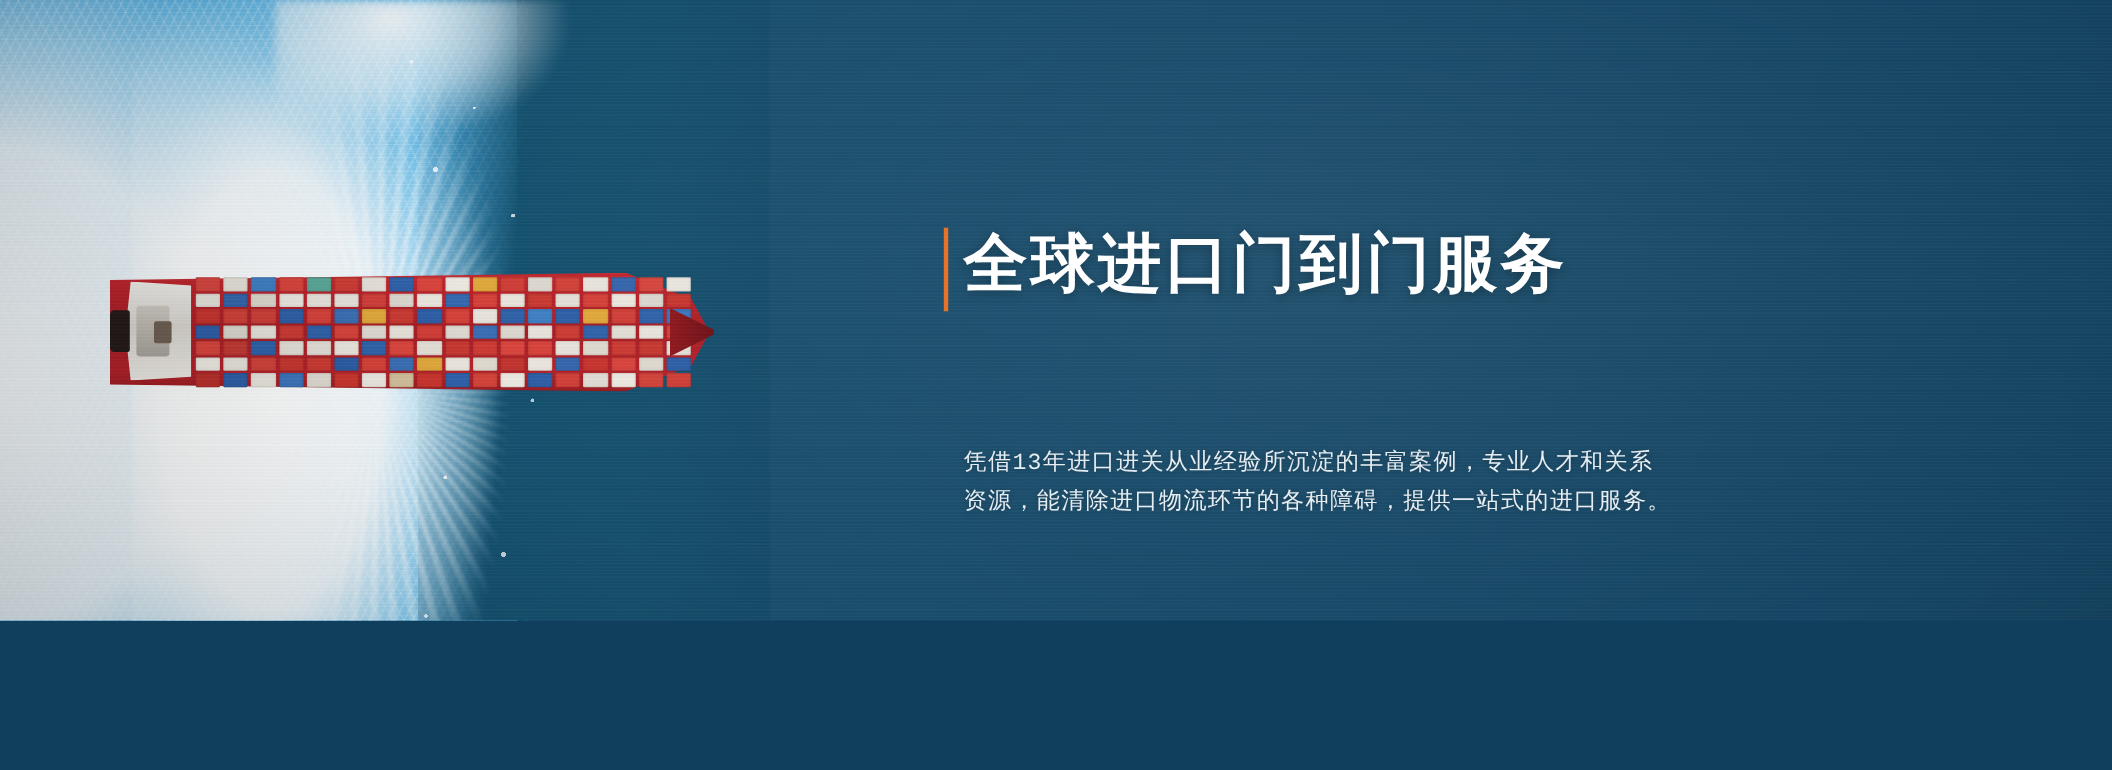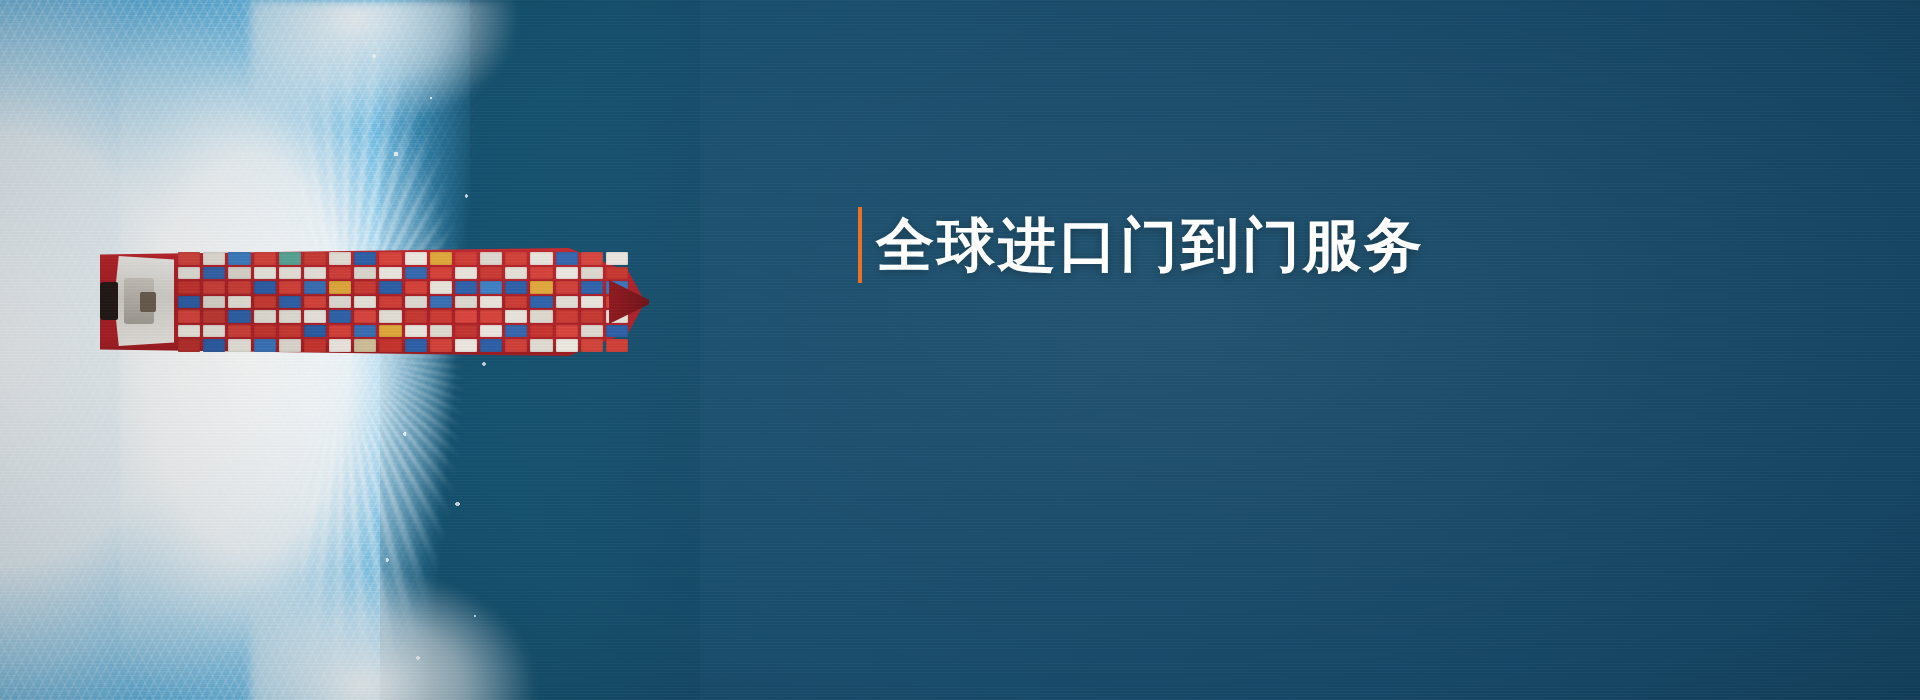--- a/index.html
+++ b/index.html
@@ -4,24 +4,25 @@
 <style>
   * { margin:0; padding:0; box-sizing:border-box; }
   html,body { width:1920px; height:700px; overflow:hidden; }
   body {
     font-family:"Liberation Sans","DejaVu Sans",sans-serif;
     background:#0f3f5c;
   }
 
   #banner {
     position:relative;
-    width:1920px; height:700px;
+    width:1920px; height:564px;
     overflow:hidden;
     background:
       linear-gradient(100deg,#1d5577 0%,#1a5070 30%,#174a69 60%,#144462 100%);
+    font-family: Liberation Mono, monospace;
   }
 
   
   .texture {
     position:absolute; inset:0;
     background:repeating-linear-gradient(
         0deg,
         rgba(255,255,255,0.022) 0px,
         rgba(255,255,255,0.022) 1px,
         rgba(0,0,0,0.016) 1px,
@@ -421,19 +422,21 @@
 
   <div class="content">
 
     <div class="title-row">
       <div class="accent-bar"></div>
       <h1 class="title">全球进口门到门服务</h1>
     </div>
 
 
     <div class="desc">
+      <div class="desc-line">凭借13年进口进关从业经验所沉淀的丰富案例，专业人才和关系</div>
+      <div class="desc-line">资源，能清除进口物流环节的各种障碍，提供一站式的进口服务。</div>
     </div>
 
   </div>
 
   <div class="texture"></div>
   <div class="vignette"></div>
 </div>
 
 </body></html>

